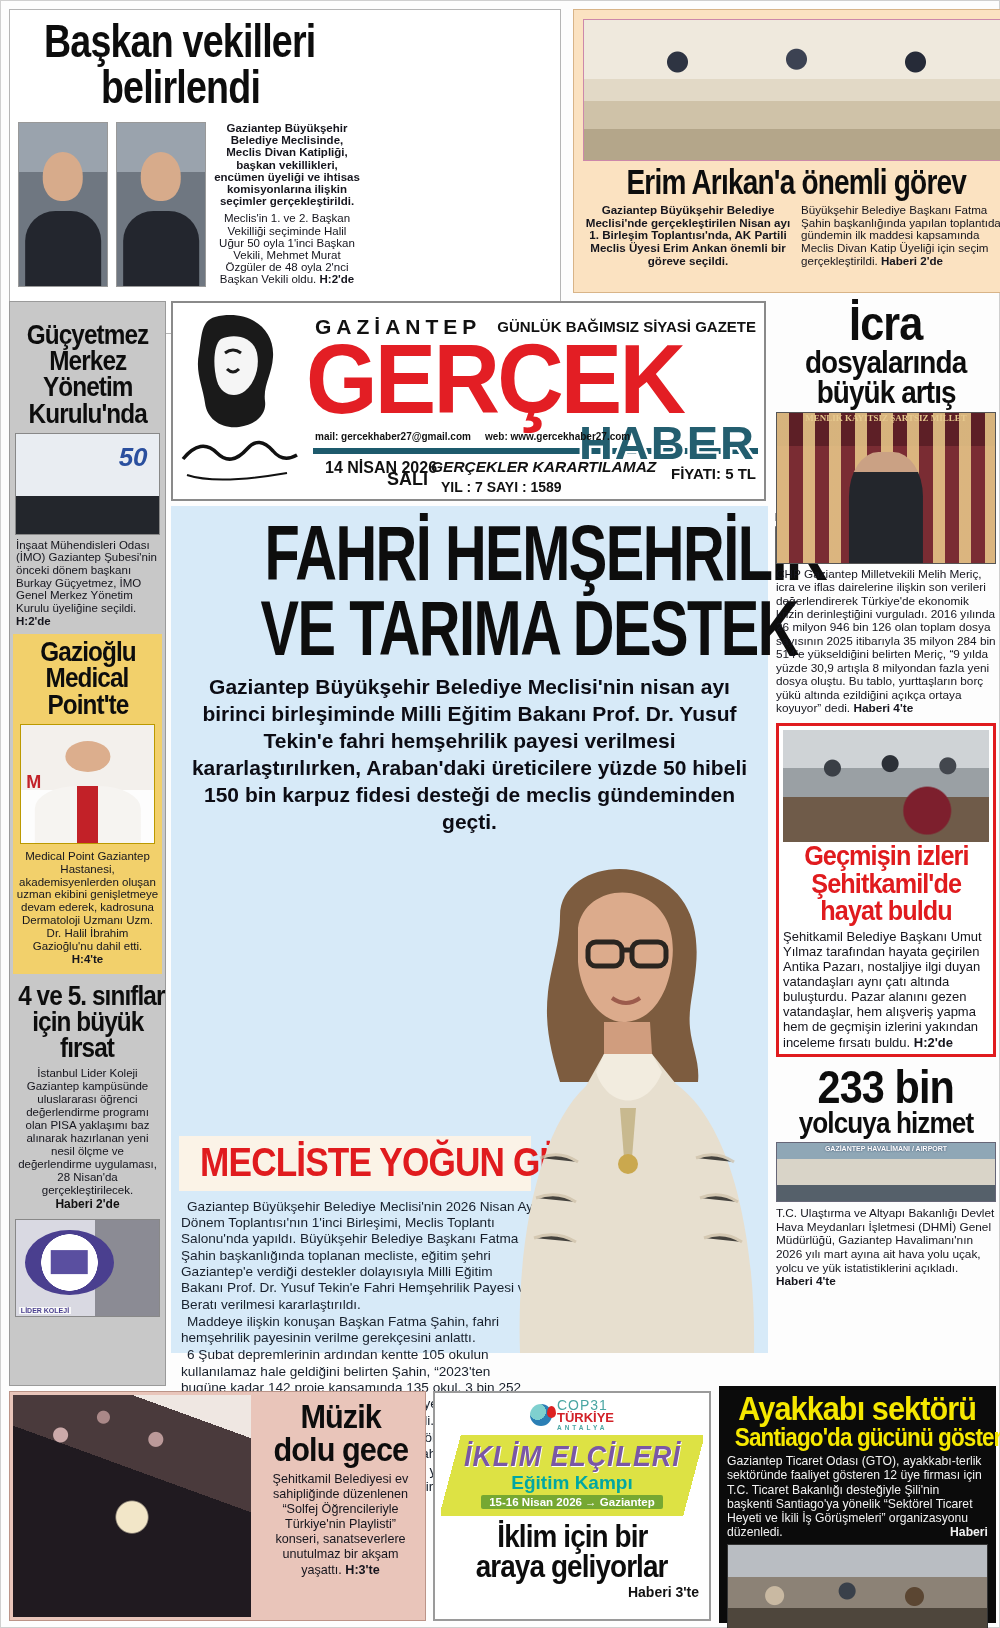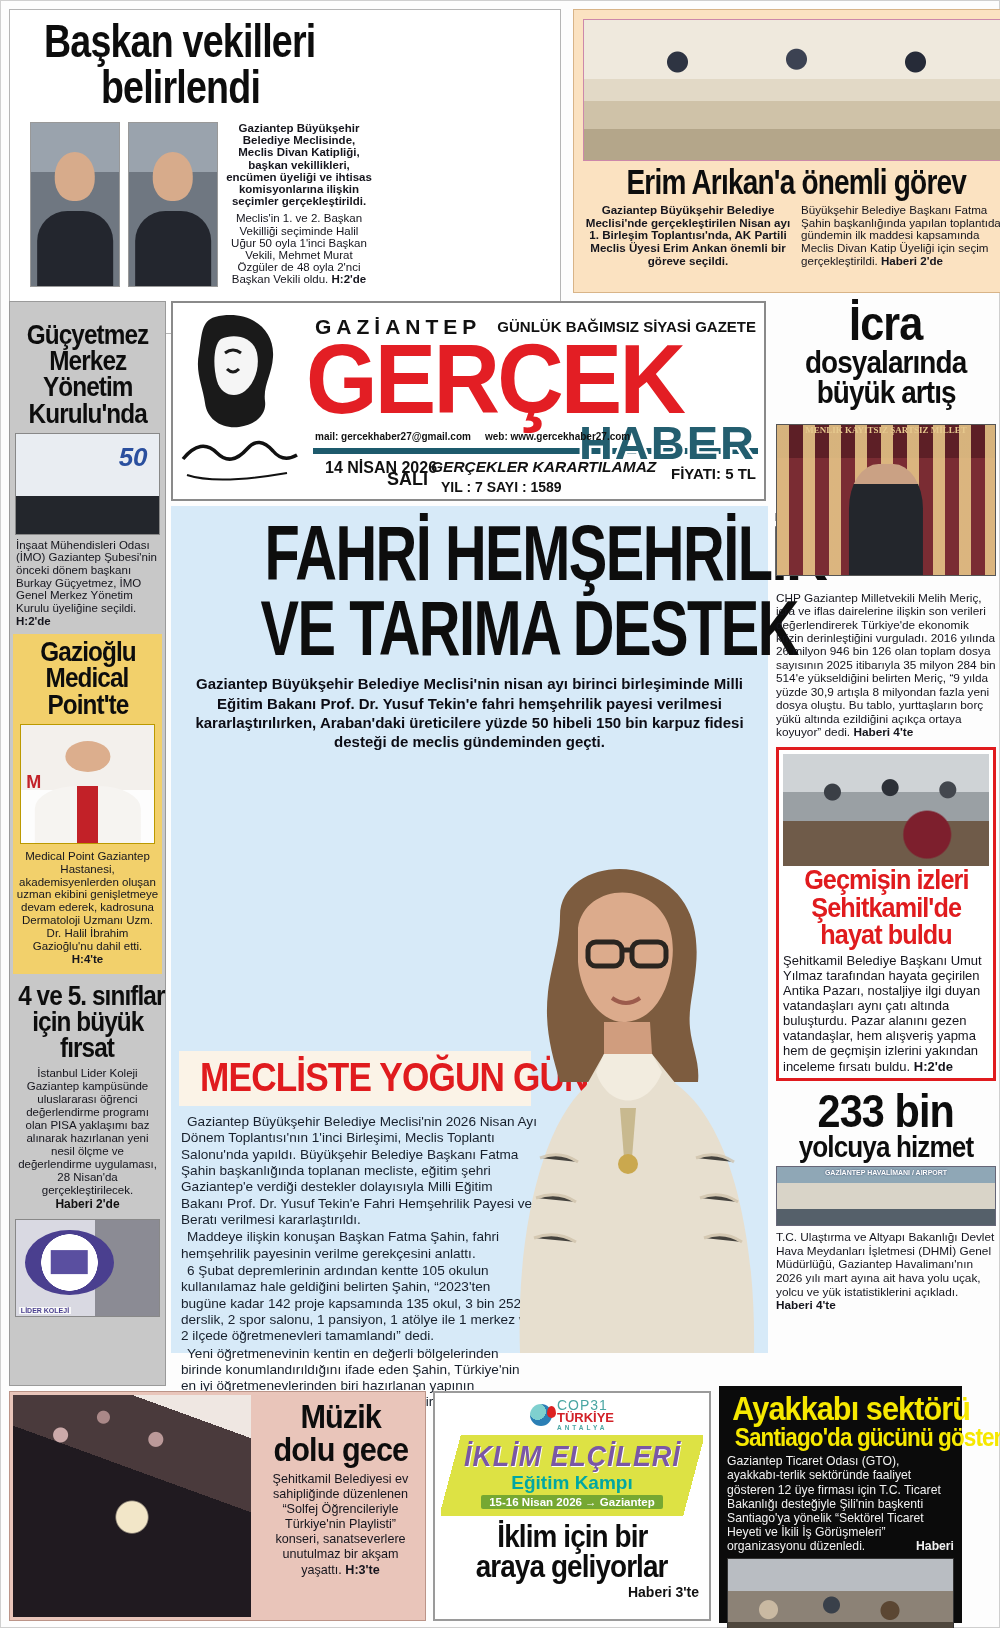--- a/index.html
+++ b/index.html
@@ -70,21 +70,21 @@
     radial-gradient(circle at 18% 55%,#c9b9a2 0 9px,transparent 10px),
     radial-gradient(circle at 46% 50%,#39404a 0 8px,transparent 9px),
     radial-gradient(circle at 72% 56%,#5b4632 0 9px,transparent 10px),
     linear-gradient(180deg,#b9bdc2 0 35%,#8c8276 35% 68%,#4e463c 68% 100%);}
   .capt{position:absolute;left:0;right:0;top:0;text-align:center;color:#e6c98e;
     font-family:"Liberation Serif",serif;font-weight:bold;}
   
   #top-left{left:8px;top:8px;width:552px;height:325px;background:#fff;border:1px solid #b5b5b5;}
   #top-left .heads{width:340px;padding-top:8px;}
   #top-left .heads .l{font-size:47px;}
-  #top-left .row{position:absolute;left:20px;top:112px;display:flex;gap:8px;}
+  #top-left .row{position:absolute;left:8px;top:112px;display:flex;gap:8px;}
   #top-left .pp{width:88px;height:163px;border:1px solid #999;}
   #top-left .txt{width:146px;font-size:11.5px;line-height:1.06;text-align:center;}
   #top-left .txt .b{font-weight:bold;margin-bottom:5px;}
   #top-left .hallA{position:absolute;right:3px;top:3px;bottom:3px;width:208px;}
   
   #top-right{left:572px;top:8px;width:447px;height:284px;background:#fbe2c1;border:1px solid #d8b488;}
   #top-right .ph{margin:9px 9px 0;height:140px;border:1px solid #c8a;}
   #top-right .hl{font-size:34px;margin-top:4px;}
   #top-right .cols{display:flex;gap:9px;padding:5px 10px 0;font-size:11.6px;line-height:1.1;}
   #top-right .c1{width:50%;font-weight:bold;text-align:center;}
@@ -120,34 +120,34 @@
   #left-col .s-body{padding:6px 5px 0;font-size:11.5px;line-height:1.13;text-align:center;}
   #left-col .s-ref{text-align:center;font-size:12px;}
   #left-col .s-photo{margin:8px 5px 0;height:96px;border:1px solid #888;}
   .mlogo{position:absolute;left:4%;top:40%;color:#c22128;font-weight:bold;font-size:18px;}
   .lider-lbl{position:absolute;left:2%;bottom:2%;font-size:7px;font-weight:bold;color:#4a3f8f;
      background:rgba(255,255,255,.8);padding:0 2px;}
   
   #main{left:170px;top:505px;width:597px;height:847px;background:#d7eaf8;}
   #main .m-h{padding-top:10px;}
   #main .m-h .l{font-size:77px;letter-spacing:-2px;transform:scaleX(.75);}
-  #main .m-deck{margin:9px 16px 0;font-size:15px;font-weight:bold;text-align:center;line-height:1.28;color:#0c0c14;}
+  #main .m-deck{margin:9px 16px 0;font-size:21px;font-weight:bold;text-align:center;line-height:1.28;color:#0c0c14;}
   #main .m-photo{margin:8px 8px 0;height:268px;}
   #main .m-strip{margin:24px 0 0 8px;width:352px;background:#fbf3e7;padding:4px 0 6px;}
   #main .m-strip .t{display:block;text-align:center;font-size:40px;font-weight:bold;color:#e01b1e;
       letter-spacing:-1px;transform:scaleX(.88);white-space:nowrap;}
   #main .m-body{width:356px;padding:8px 0 0 10px;font-size:13.6px;line-height:1.2;color:#18202c;}
   #main .m-body p{margin:0 0 1px;text-indent:6px;}
   #main .m-ref{display:block;text-align:right;padding-right:10px;font-size:14px;}
   #fatma{position:absolute;right:0;top:352px;width:268px;height:495px;pointer-events:none;}
   
   #right-col{left:775px;top:300px;width:220px;height:1052px;}
   #right-col .i-h .l1{font-size:48px;}
   #right-col .i-h .l{font-size:31px;}
-  #right-col .i-photo{margin:16px 0;height:150px;border:1px solid #555;}
+  #right-col .i-photo{margin:4px 0;height:150px;border:1px solid #555;}
   #right-col .i-body{font-size:11.8px;line-height:1.14;text-align:left;}
   .gecmis{margin-top:8px;border:3px solid #e01b1e;background:#fff;padding:4px;}
   .gecmis .ge-photo{height:112px;}
   .gecmis .l{font-size:28px;color:#e01b1e;}
   .gecmis .ge-body{padding-top:5px;font-size:13px;line-height:1.16;}
   .yolcu .l1{font-size:46px;}
   .yolcu .l2{font-size:29px;}
   .yolcu .yo-photo{margin:5px 0;height:58px;border:1px solid #667;}
   .yolcu .yo-body{font-size:11.8px;line-height:1.15;}
   .yo-capt{position:absolute;left:0;right:0;top:2px;text-align:center;color:#fff;font-size:7px;font-weight:bold;
@@ -171,21 +171,21 @@
   .ik-banner{margin:4px 6px 0;background:linear-gradient(105deg,#fff 0 7%,#dde244 7% 93%,#fff 93% 100%);
      text-align:center;padding:4px 0 6px;}
   .ik-title{font-size:30px;font-weight:bold;font-style:italic;color:#7a57a5;letter-spacing:1px;
      transform:scaleX(.9);display:inline-block;white-space:nowrap;text-shadow:1px 1px 0 #fff;}
   .ik-sub{font-size:19px;font-weight:bold;color:#00a7a3;line-height:1;}
   .ik-date{display:inline-block;margin-top:3px;background:#76a832;color:#fff;font-size:11.5px;
      font-weight:bold;padding:1px 8px;border-radius:2px;}
   .ik-h{padding-top:6px;}
   .ik-h .l{font-size:31px;}
   .ik-ref{text-align:right;padding:2px 10px 0;font-size:14px;}
-  #shoes{left:718px;top:1385px;width:243px;height:237px;background:#0b0b0b;color:#fff;}
+  #shoes{left:718px;top:1385px;width:277px;height:237px;background:#0b0b0b;color:#fff;}
   #shoes .l1{font-size:34px;color:#f6e800;}
   #shoes .l2{font-size:25px;color:#f6e800;}
   #shoes .sh-h{padding-top:6px;}
   #shoes .sh-body{padding:5px 8px 0;font-size:12.2px;line-height:1.16;color:#f2f2f2;}
   #shoes .sh-body .ref{float:right;}
   #shoes .sh-photo{margin:5px 8px;height:92px;border:1px solid #333;}
 </style>
 </head>
 <body>
 

